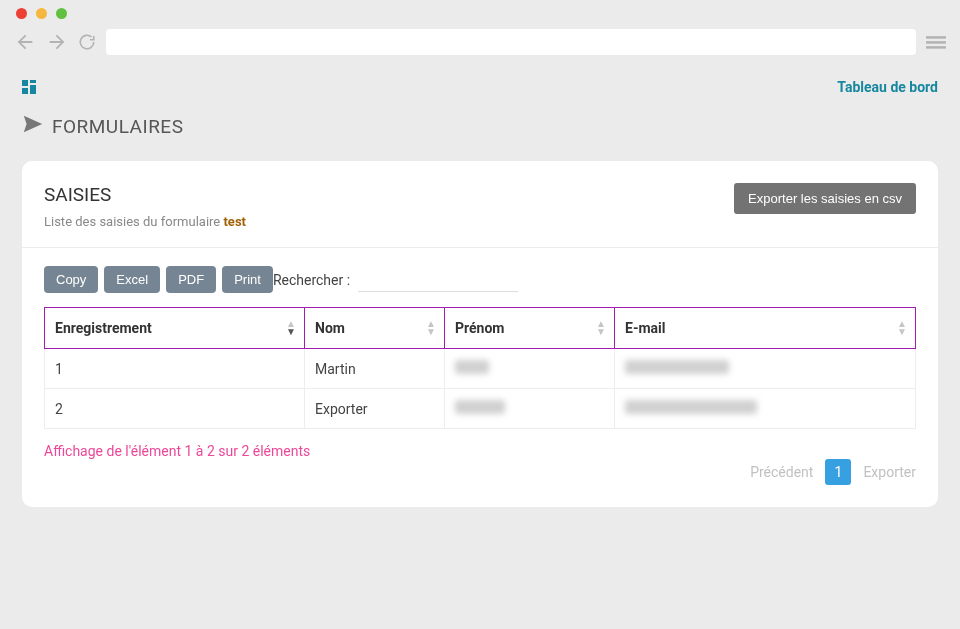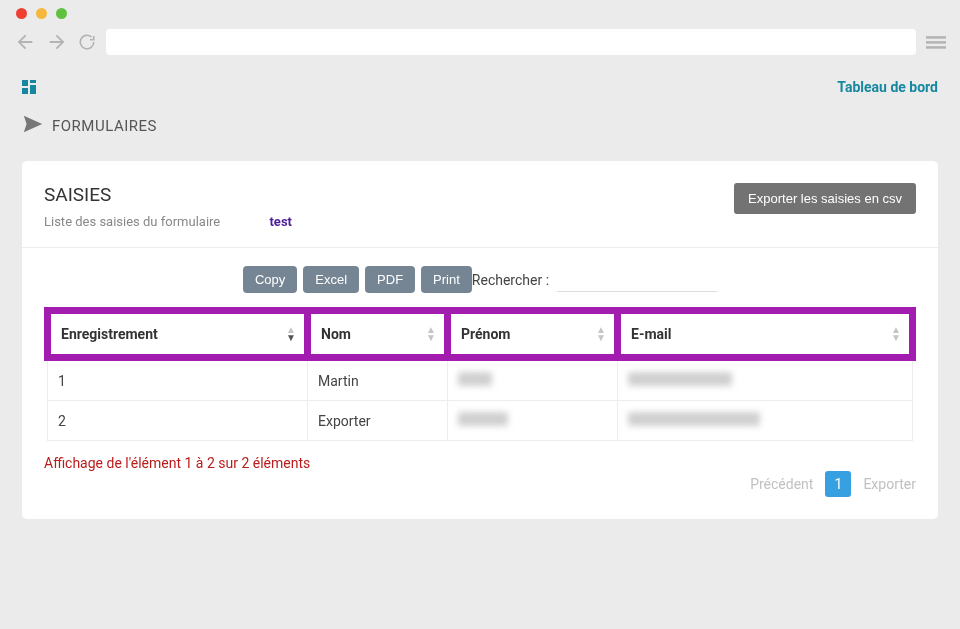--- a/index.html
+++ b/index.html
@@ -68,65 +68,65 @@
 }
 .bc-icon { width: 14px; height: 14px; display: inline-block; }
 .page-title-row {
   display: flex;
   align-items: center;
   gap: 8px;
   color: #565656;
   margin-bottom: 22px;
 }
 .page-title {
-  font-size: 15px;
+  font-size: 19px;
   letter-spacing: 0.5px;
   color: #565656;
   font-weight: 400;
 }
 .card {
   background: #fff;
-  border-radius: 5px;
+  border-radius: 10px;
 }
 .card-header {
   padding: 22px 22px 18px 22px;
   display: flex;
   justify-content: space-between;
   align-items: flex-start;
 }
 .card-title {
   font-size: 19px;
   color: #333;
   font-weight: 400;
   margin-bottom: 8px;
 }
 .card-subtitle {
   font-size: 13px;
   color: #888;
 }
-.card-subtitle b { color: #4c1d95; margin-left: 46px; }
+.card-subtitle b { color: #a16207; }
 .btn-csv {
   background: #737373;
   color: #fff;
   border: none;
   padding: 8px 14px;
   font-size: 13px;
   border-radius: 3px;
   cursor: pointer;
 }
 .card-divider {
   height: 1px;
   background: #ededed;
 }
 .card-body {
   padding: 18px 22px 22px 22px;
 }
 .toolbar-row {
   display: flex;
-  justify-content: center;
+  justify-content: flex-start;
   align-items: center;
   margin-bottom: 14px;
 }
 .btn-group { display: flex; gap: 6px; }
 .btn-grey {
   background: #768593;
   color: #fff;
   border: none;
   padding: 6px 12px;
   font-size: 13px;
@@ -152,21 +152,21 @@
   width: 100%;
   border-collapse: collapse;
   table-layout: fixed;
 }
 thead th {
   text-align: left;
   font-weight: 700;
   font-size: 14px;
   color: #333;
   padding: 12px 10px;
-  border: 7px solid #a21caf;
+  border: 1px solid #a21caf;
   position: relative;
 }
 .sort-icon {
   position: absolute;
   right: 8px;
   top: 50%;
   transform: translateY(-50%);
   color: #c5c5c5;
   font-size: 10px;
   line-height: 8px;
@@ -182,21 +182,21 @@
 }
 .blur-box {
   display: inline-block;
   height: 14px;
   background: #d0d0d0;
   filter: blur(3px);
   border-radius: 2px;
 }
 .info-text {
   font-size: 14px;
-  color: #b91c1c;
+  color: #ec4899;
   margin-top: 14px;
 }
 .pagination {
   display: flex;
   justify-content: flex-end;
   align-items: center;
   gap: 12px;
   margin-top: 0;
   font-size: 14px;
 }

